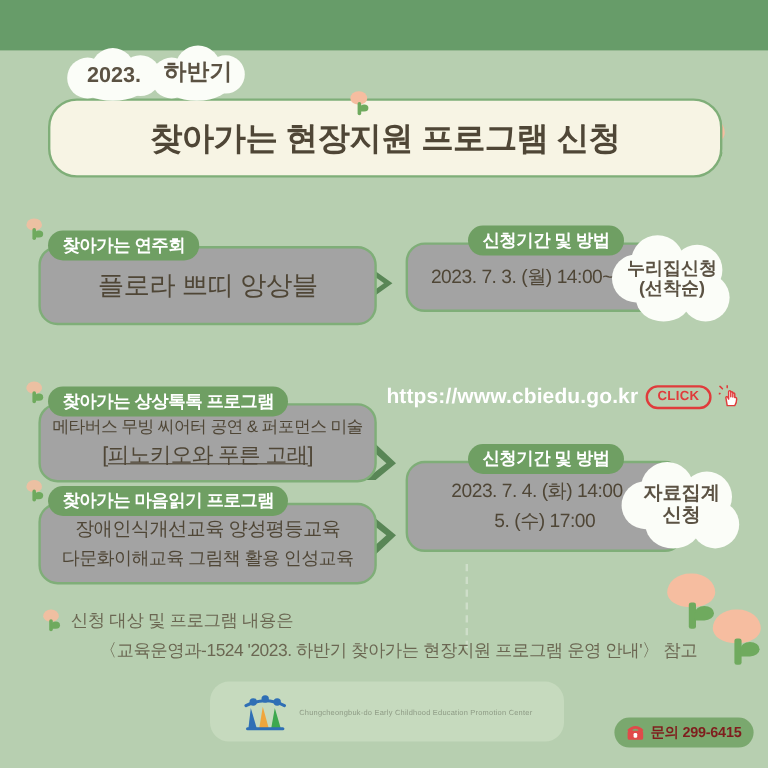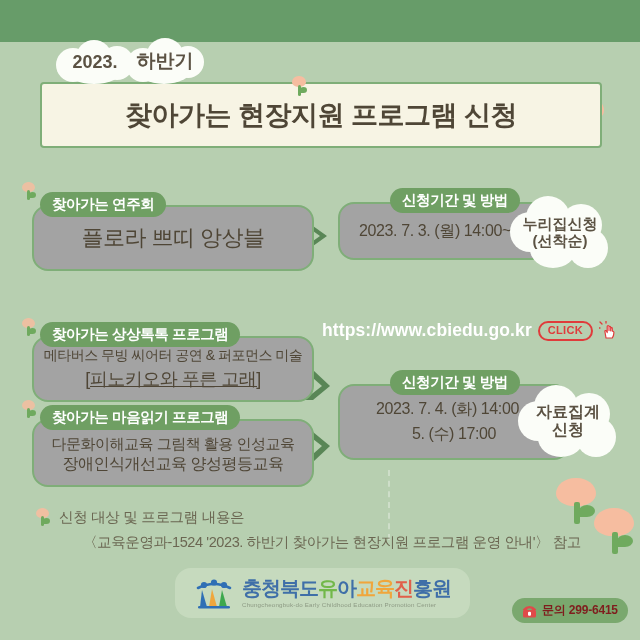--- a/index.html
+++ b/index.html
@@ -32,21 +32,21 @@
     color:#5b5243;font-weight:bold;text-align:center;line-height:1.15;
     z-index:6;
   }
   .cloudchip .blob{position:absolute;inset:0;z-index:-1;}
   .cloudchip .blob i{position:absolute;background:#fbfdf8;border-radius:50%;display:block;}
   .cloudchip span{position:relative;z-index:2;}
 
   
   .title-banner{
     position:absolute;left:40px;top:82px;width:558px;height:62px;
-    background:#f7f4e4;border:2.5px solid #7fae78;border-radius:4px;
+    background:#f7f4e4;border:2.5px solid #7fae78;border-radius:24px;
     display:flex;align-items:center;justify-content:center;
     z-index:4;
   }
   .title-banner .ttl{
     font-size:27px;font-weight:bold;color:#4f4636;letter-spacing:-.5px;
   }
 
   
   .pill{
     position:absolute;background:#6f9f63;color:#ffffff;font-weight:bold;
@@ -240,22 +240,22 @@
   </div>
   <div class="card" style="left:32px;top:336px;width:278px;height:62px;">
     <span class="line" style="font-size:14px;letter-spacing:-.5px;">메타버스 무빙 씨어터 공연 &amp; 퍼포먼스 미술</span>
     <span class="line" style="font-size:18px;letter-spacing:-.5px;margin-top:2px;text-decoration:underline;">[피노키오와 푸른 고래]</span>
   </div>
 
   <div class="pill" style="left:40px;top:405px;">
     <span>찾아가는 마음읽기 프로그램</span>
   </div>
   <div class="card" style="left:32px;top:419px;width:278px;height:64px;">
+    <span class="line" style="font-size:16px;letter-spacing:-.5px;">장애인식개선교육    양성평등교육</span>
     <span class="line" style="font-size:15px;letter-spacing:-.5px;margin-top:4px;">다문화이해교육    그림책 활용 인성교육</span>
-    <span class="line" style="font-size:16px;letter-spacing:-.5px;">장애인식개선교육    양성평등교육</span>
   </div>
 
   <div class="chev" style="left:302px;top:368px;">
     <svg width="36" height="36" viewBox="0 0 36 36" aria-hidden="true">
       <path d="M2 2 L20 18 L2 32 L11 32 L28 18 L11 2 Z" fill="#4f7d4d" opacity=".9"></path>
     </svg>
   </div>
   <div class="chev" style="left:302px;top:428px;">
     <svg width="36" height="36" viewBox="0 0 36 36" aria-hidden="true">
       <path d="M2 34 L20 18 L2 4 L11 4 L28 18 L11 34 Z" fill="#4f7d4d" opacity=".9"></path>
@@ -296,21 +296,20 @@
         <circle cx="10" cy="9" r="3.1" fill="#2f6fb5"></circle>
         <circle cx="20" cy="6.5" r="3.1" fill="#2f6fb5"></circle>
         <circle cx="30" cy="9" r="3.1" fill="#2f6fb5"></circle>
         <path d="M8 14 L13 31 L6 31 Z" fill="#2f6fb5"></path>
         <path d="M18 13 L23 31 L15 31 Z" fill="#f0a63c"></path>
         <path d="M28 14 L33 31 L25 31 Z" fill="#3da84e"></path>
         <rect x="4" y="30" width="32" height="2.6" rx="1.3" fill="#2f6fb5"></rect>
       </svg>
     </span>
     <span class="logo-text">
-      <span class="logo-ko"><b style="color: rgb(63, 111, 168);">충청북도</b><b style="color: rgb(114, 184, 74);">유</b><b style="color: rgb(63, 111, 168);">아</b><b style="color: rgb(240, 166, 60);">교육</b><b style="color: rgb(224, 96, 74);">진</b><b style="color: rgb(63, 111, 168);">흥원</b></span>
       <span class="logo-en">Chungcheongbuk-do Early Childhood Education Promotion Center</span>
     </span>
   </div>
 
   <div class="contact">
     <span class="phone-ico">
       <svg width="15" height="13" viewBox="0 0 15 13" aria-hidden="true">
         <rect x="1" y="5" width="13" height="7.5" rx="1.6" fill="#e04a4a"></rect>
         <path d="M1.5 5.2 Q7.5 -0.8 13.5 5.2" stroke="#e04a4a" stroke-width="2.2" fill="none"></path>
         <circle cx="3.6" cy="4.4" r="1.7" fill="#e04a4a"></circle>

